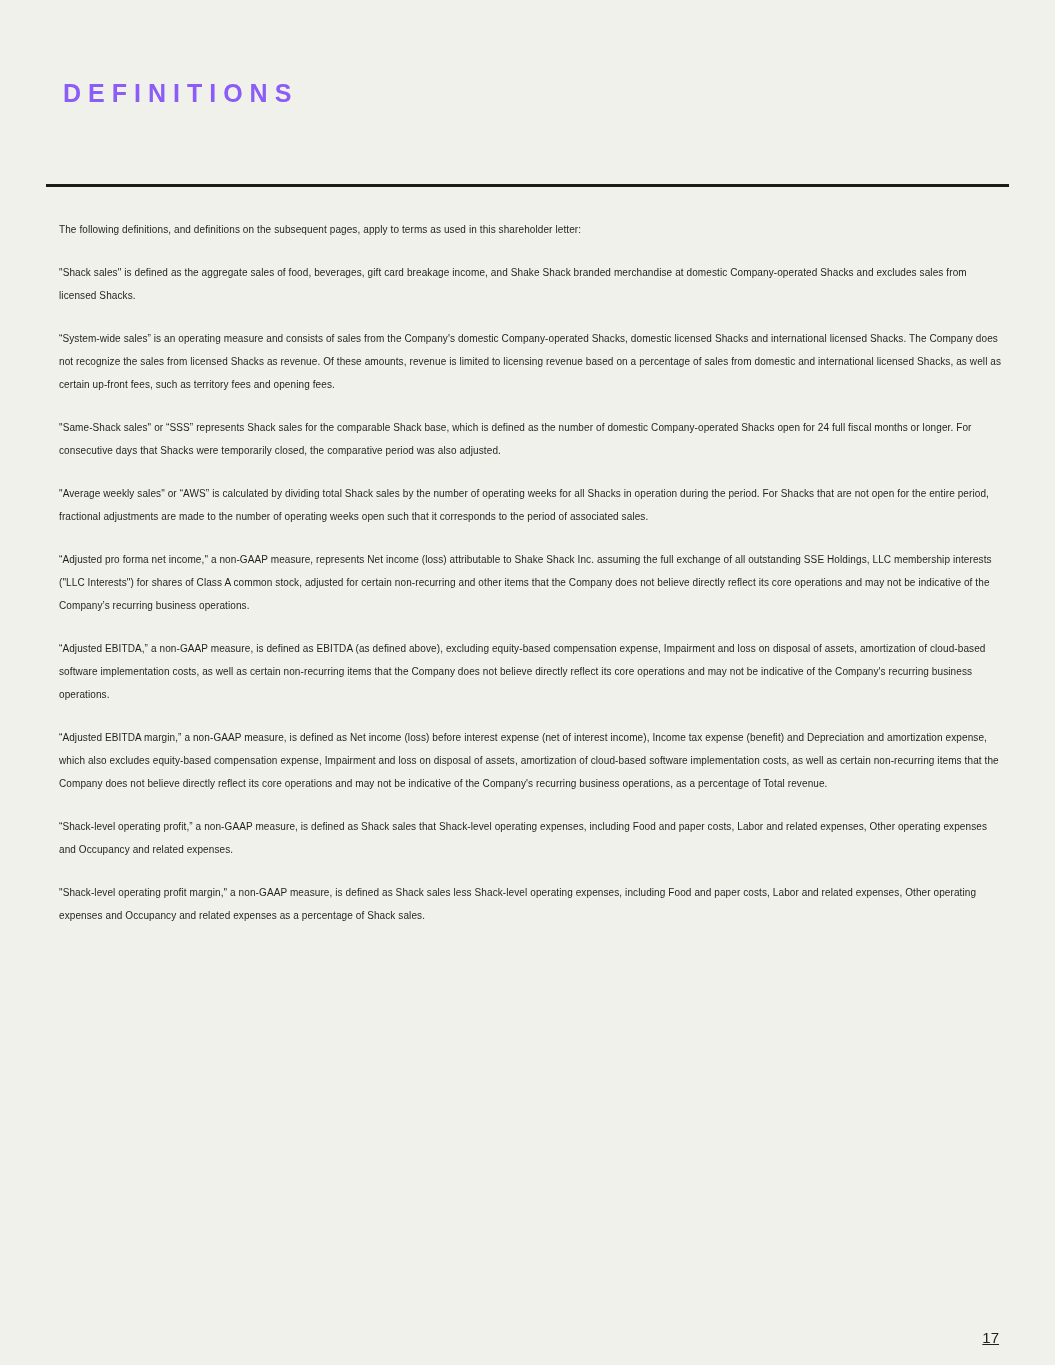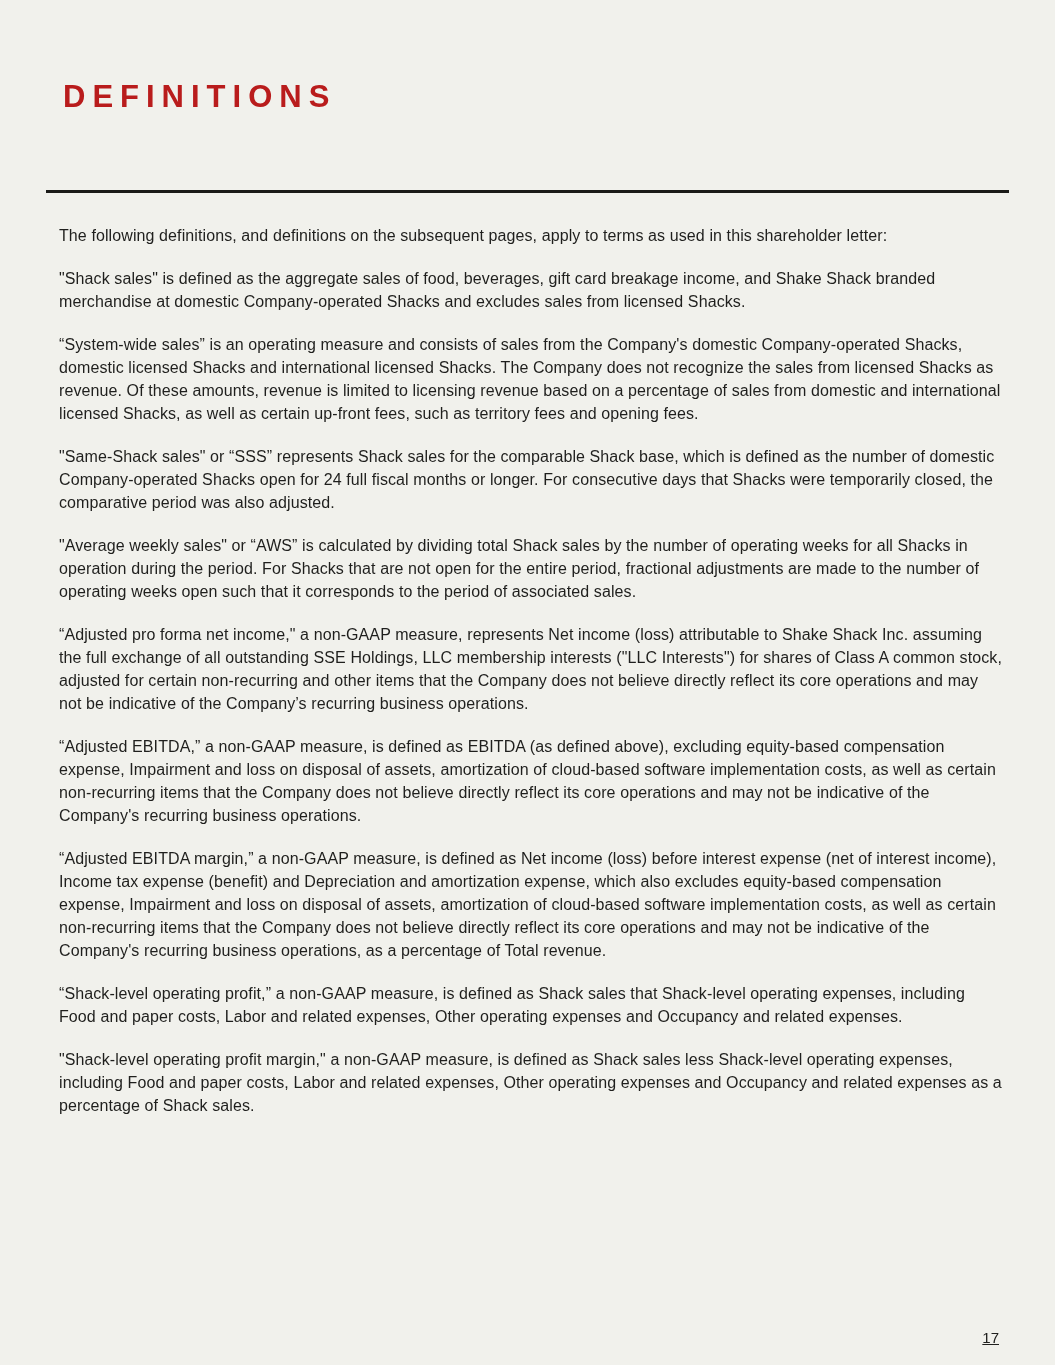--- a/index.html
+++ b/index.html
@@ -17,35 +17,35 @@
   }
   .page {
     position: relative;
     width: 1055px;
     height: 1365px;
     box-sizing: border-box;
   }
   .page-title {
     margin: 0;
     padding: 80px 0 0 63px;
-    font-size: 31px;
+    font-size: 25px;
     font-weight: bold;
     letter-spacing: 7px;
-    color: #b91c1c;
+    color: #8b5cf6;
     line-height: 1.1;
   }
   .divider {
     border: none;
     border-top: 3px solid #1b1b18;
     margin: 76px 46px 0 46px;
   }
   .body-text {
     margin: 31px 48px 0 59px;
     width: 946px;
-    font-size: 16px;
+    font-size: 10px;
     line-height: 23px;
     letter-spacing: 0.1px;
   }
   .body-text p {
     margin: 0 0 20px 0;
   }
   .body-text p.sp-sm { }
   .body-text p.sp-lg { margin-top: 15px; }
   .body-text p.sp-xl { margin-top: 16px; }
   .page-number {

